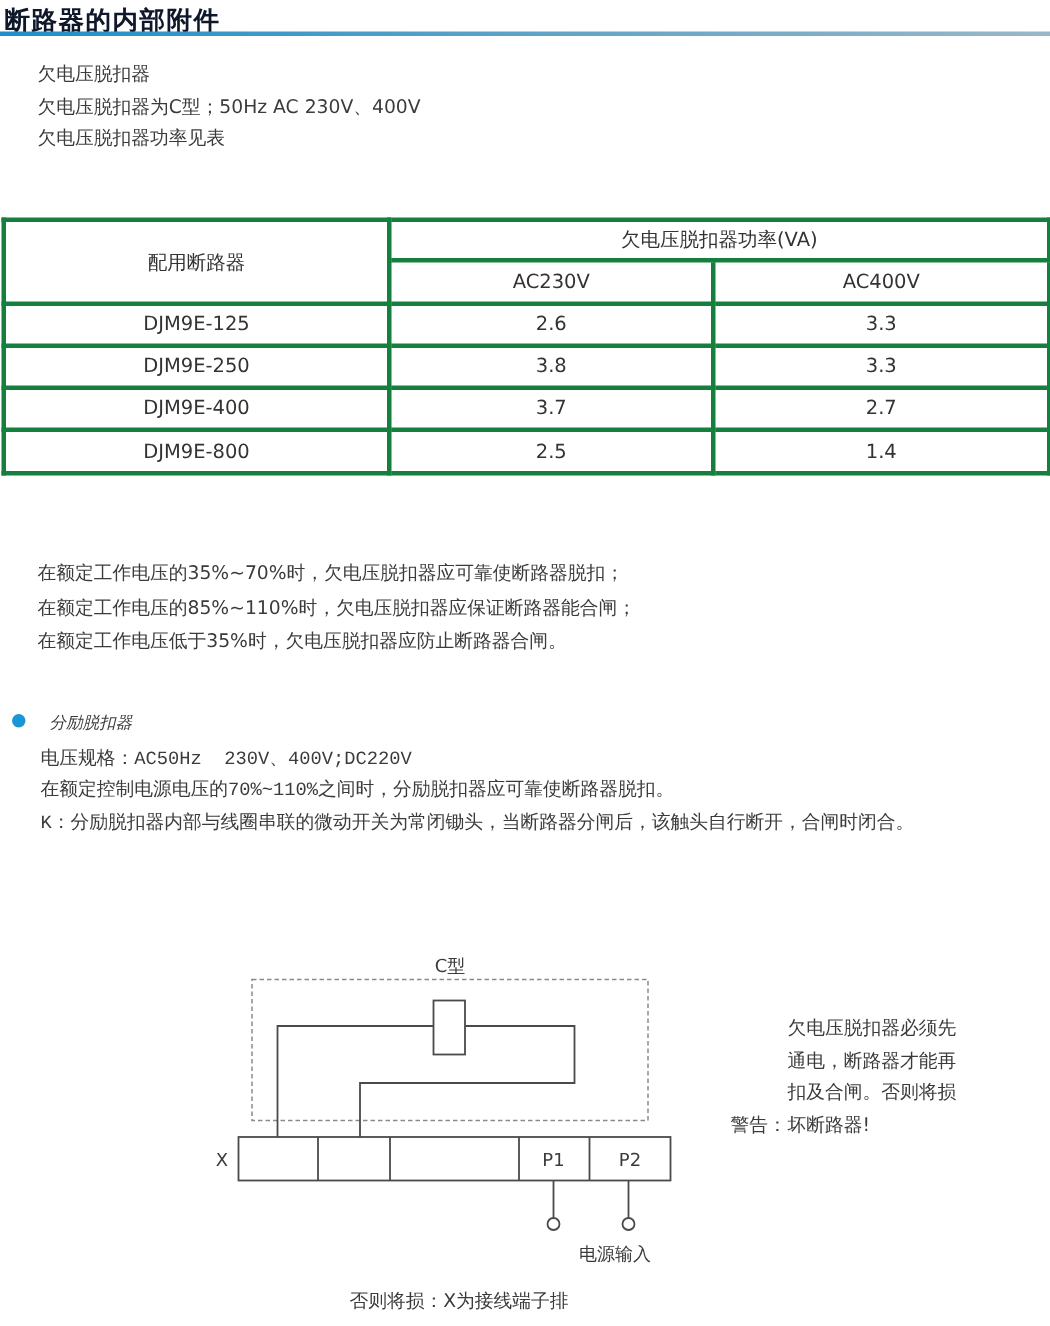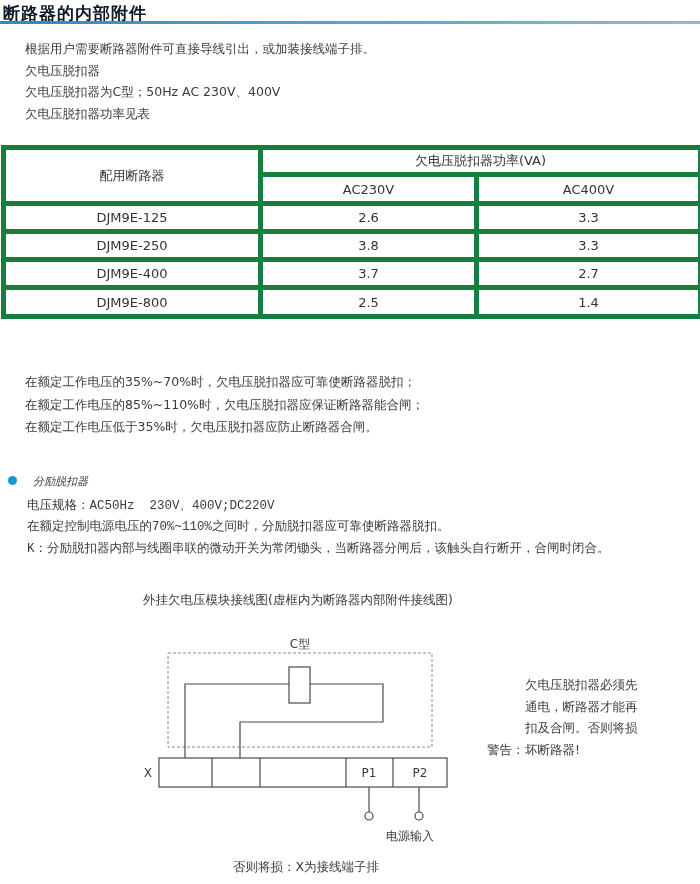--- a/index.html
+++ b/index.html
@@ -38,21 +38,21 @@
     position: absolute;
     left: 1px; top: 145px;
     width: 697px;
     border-collapse: collapse;
     table-layout: fixed;
     font-size: 13px;
     color: #333333;
     text-align: center;
   }
   .power-table td {
-    border: 5px solid #15803d;
+    border: 3px solid #15803d;
     padding: 0;
     vertical-align: middle;
   }
   .notes {
     position: absolute;
     left: 25px; top: 371px;
     font-size: 12.5px;
     line-height: 22.5px;
   }
   .bullet {
@@ -111,21 +111,20 @@
 </style>
 </head>
 <body>
 
 <div class="page">
 
   <div class="page-title">断路器的内部附件</div>
   <div class="title-underline"></div>
 
   <div class="intro">
-    <div class="textline">根据用户需要断路器附件可直接导线引出，或加装接线端子排。</div>
     <div class="textline">欠电压脱扣器</div>
     <div class="textline">欠电压脱扣器为C型；50Hz AC 230V、400V</div>
     <div class="textline">欠电压脱扣器功率见表</div>
   </div>
 
   <table class="power-table">
     <colgroup>
       <col style="width:257px">
         <col style="width:216px">
         <col style="width:224px">
@@ -170,21 +169,20 @@
 
   <div class="bullet"></div>
   <div class="section-heading">分励脱扣器</div>
 
   <div class="shunt-lines">
     <div class="textline">电压规格：AC50Hz  230V、400V;DC220V</div>
     <div class="textline">在额定控制电源电压的70%~110%之间时，分励脱扣器应可靠使断路器脱扣。</div>
     <div class="textline">K：分励脱扣器内部与线圈串联的微动开关为常闭锄头，当断路器分闸后，该触头自行断开，合闸时闭合。</div>
   </div>
 
-  <div class="diagram-title">外挂欠电压模块接线图(虚框内为断路器内部附件接线图)</div>
 
   <svg class="diagram-svg" width="700" height="222" viewBox="0 630 700 222">
     <text x="300" y="648" text-anchor="middle">C型</text>
     <rect class="dashed-frame" x="168" y="653" width="264" height="94"></rect>
     <polyline class="wire" points="185,758 185,684 383,684 383,722 240,722 240,758"></polyline>
     <rect class="component-box" x="289" y="667" width="21" height="36"></rect>
     <rect class="strip-line" x="159" y="758" width="288" height="29"></rect>
     <line class="strip-line" x1="212" y1="758" x2="212" y2="787"></line>
     <line class="strip-line" x1="260" y1="758" x2="260" y2="787"></line>
     <line class="strip-line" x1="346" y1="758" x2="346" y2="787"></line>

